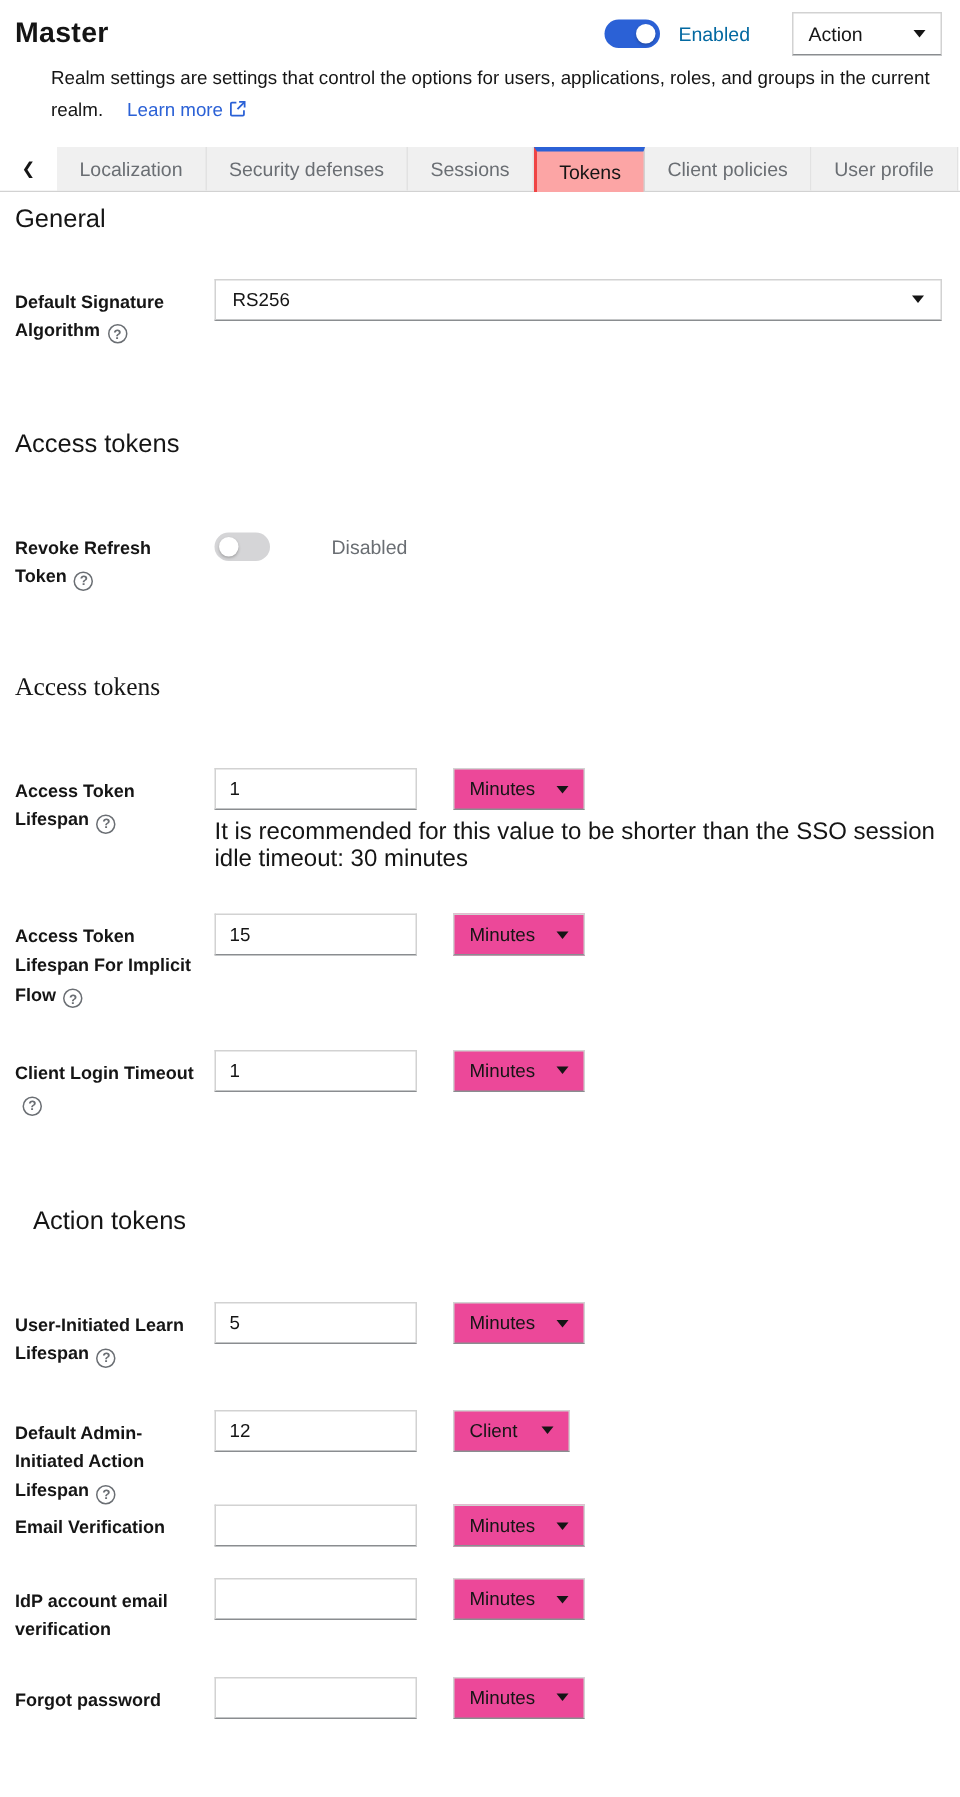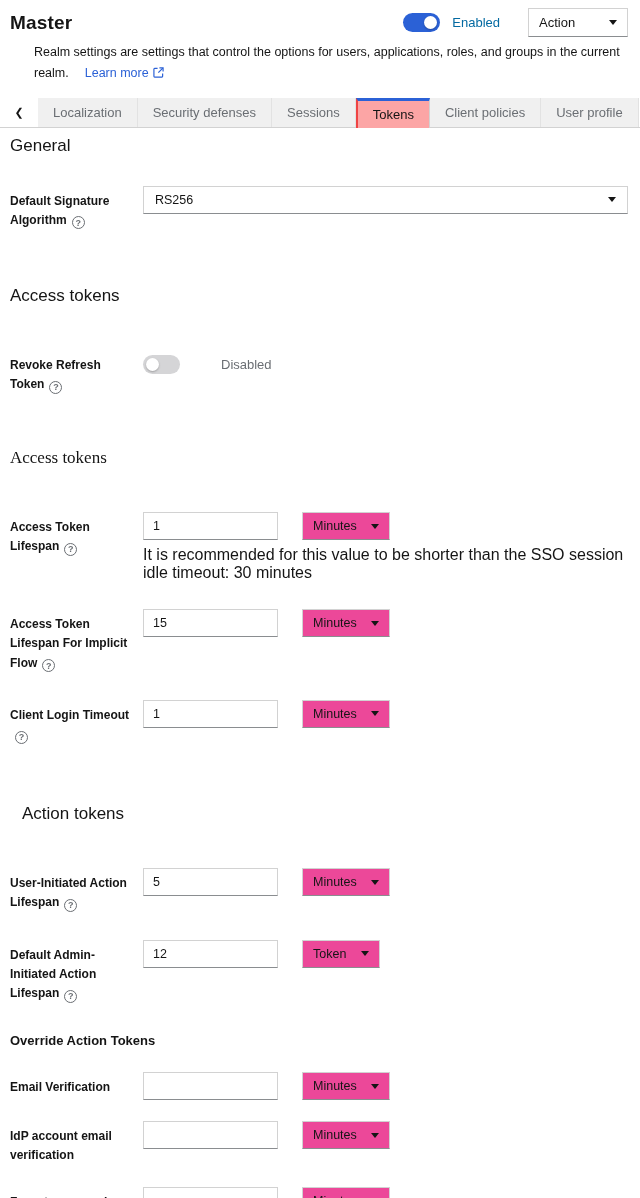--- a/index.html
+++ b/index.html
@@ -201,46 +201,45 @@
             <span>Minutes</span>
             <span class="caret"></span>
           </div>
       </div>
     </div>
   </div>
 
   <h2 class="section-heading h-action">Action tokens</h2>
 
   <div class="form-row row-gap">
-    <div class="label-col"><span>User-Initiated Action Lifespan</span><span class="help-icon">?</span></div>
+    <div class="label-col"><span>User-Initiated Learn Lifespan</span><span class="help-icon">?</span></div>
     <div class="control-col">
       <div class="control-line">
         <input class="text-input" value="5" style="">
         <div class="unit-select">
             <span>Minutes</span>
             <span class="caret"></span>
           </div>
       </div>
     </div>
   </div>
 
   <div class="form-row">
     <div class="label-col"><span>Default Admin-Initiated Action Lifespan</span><span class="help-icon">?</span></div>
     <div class="control-col">
       <div class="control-line">
         <input class="text-input" value="12" style="">
         <div class="unit-select narrow">
-            <span>Token</span>
-            <span class="caret"></span>
-          </div>
-      </div>
-    </div>
-  </div>
-
-  <h3 class="sub-heading h-override">Override Action Tokens</h3>
+            <span>Client</span>
+            <span class="caret"></span>
+          </div>
+      </div>
+    </div>
+  </div>
+
 
   <div class="form-row row-gap-sm">
     <div class="label-col"><span>Email Verification</span></div>
     <div class="control-col">
       <div class="control-line">
         <input class="text-input" value="" style="">
         <div class="unit-select">
             <span>Minutes</span>
             <span class="caret"></span>
           </div>

